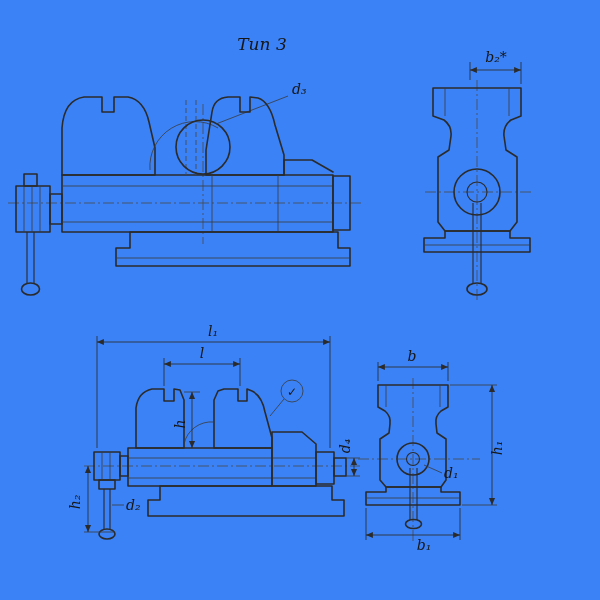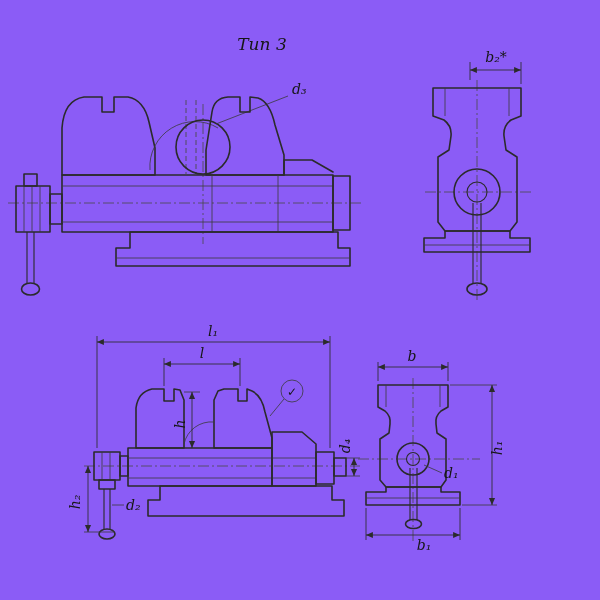--- a/index.html
+++ b/index.html
@@ -1,16 +1,16 @@
 <!DOCTYPE html>
 <html><head>
 <meta charset="utf-8">
 <style>
   html,body{margin:0;padding:0;background:#fcfcfc;}
-  .stage{position:relative;width:600px;height:600px;background:#8b5cf6;overflow:hidden;
+  .stage{position:relative;width:600px;height:600px;background:#3b82f6;overflow:hidden;
          font-family:"DejaVu Serif","Liberation Serif",serif;}
   svg{display:block;}
   .outline{fill:none;stroke:#2b2b2b;stroke-width:1.6;stroke-linejoin:round;stroke-linecap:round;}
   .med{fill:none;stroke:#2b2b2b;stroke-width:1.1;stroke-linejoin:round;}
   .thin{fill:none;stroke:#3a3a3a;stroke-width:0.8;}
   .center{fill:none;stroke:#4a4a4a;stroke-width:0.8;stroke-dasharray:11 3 2 3;}
   .hidden{fill:none;stroke:#4a4a4a;stroke-width:0.9;stroke-dasharray:5 3;}
   .dim{fill:none;stroke:#2b2b2b;stroke-width:0.85;}
   .lbl{font:italic 14px "DejaVu Serif","Liberation Serif",serif;fill:#161616;}
   .ttl{font:italic 17px "DejaVu Serif","Liberation Serif",serif;fill:#161616;}

